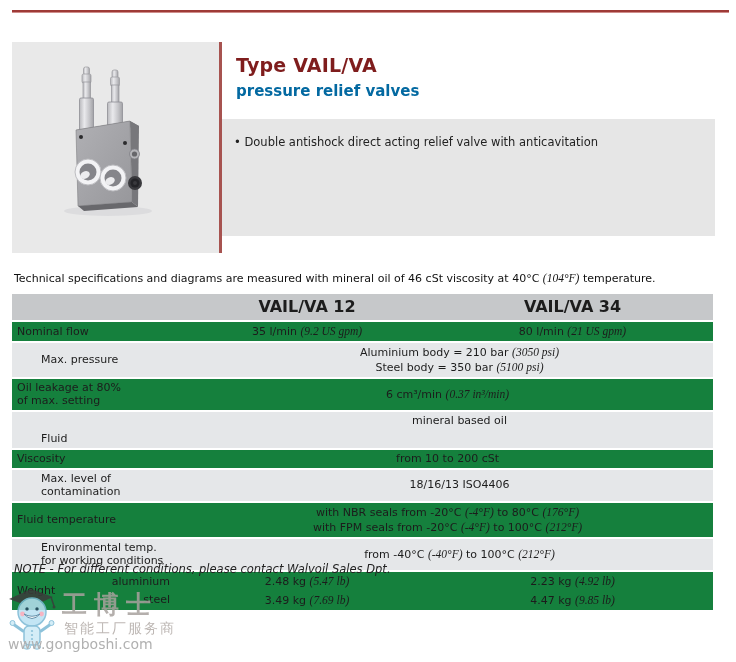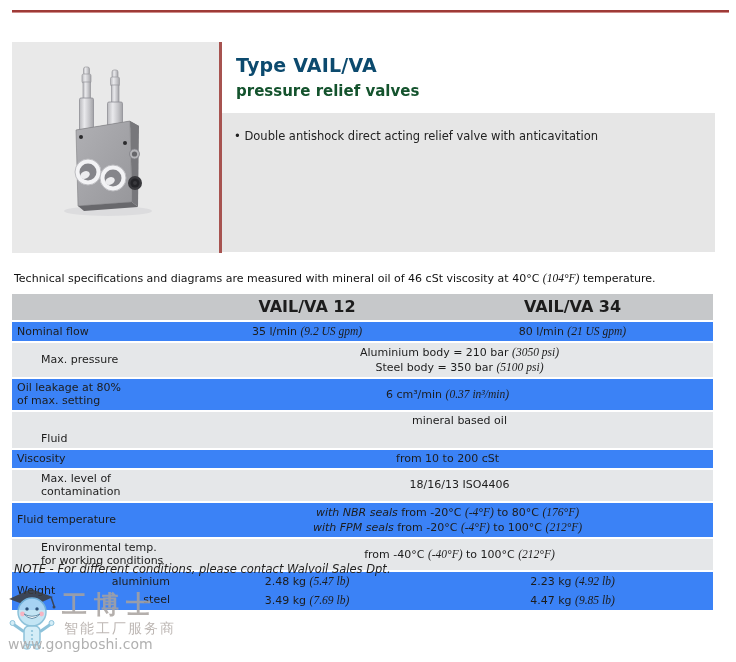--- a/index.html
+++ b/index.html
@@ -9,34 +9,34 @@
     font-family:"DejaVu Sans","Liberation Sans",sans-serif;
     color:#1c1c1c; overflow:hidden;
   }
   .top-rule { position:absolute; left:12px; top:10px; width:717px; height:2px;
     background:#9e3a37; box-shadow:0 1px 0 #cf8d8b; }
 
   
   .img-box { position:absolute; left:12px; top:42px; width:207px; height:211px; background:#e9e9e9; }
   .v-divider { position:absolute; left:219px; top:42px; width:3px; height:211px; background:#a75350; }
   .title-block { position:absolute; left:236px; top:54px; width:480px; }
-  .title { font-size:19px; font-weight:bold; letter-spacing:0.2px; color:#0c4a6e; }
-  .subtitle { font-size:15px; font-weight:bold; margin-top:6px; color:#14532d; }
-  .feature-box { position:absolute; left:222px; top:113px; width:493px; height:139px; background:#e6e6e6; }
+  .title { font-size:19px; font-weight:bold; letter-spacing:0.2px; color:#7f1d1d; }
+  .subtitle { font-size:15px; font-weight:bold; margin-top:6px; color:#0369a1; }
+  .feature-box { position:absolute; left:222px; top:119px; width:493px; height:117px; background:#e6e6e6; }
   .feature-line { padding:16px 0 0 12px; font-size:11.5px; color:#222; }
 
   
   .intro { position:absolute; left:14px; top:272px; width:710px; font-size:11px; color:#111; }
 
   .sn { font-family:"Liberation Serif","DejaVu Serif",serif; font-style:italic; font-size:11.5px; }
-  .is { font-style:italic; }
+  .is { }
 
   
   .spec-table { position:absolute; left:12px; top:294px; width:701px; font-size:11px; }
-  .t-row { display:grid; grid-template-columns:170px 250px 1fr; margin-bottom:2px; align-items:center; background:#3b82f6; }
+  .t-row { display:grid; grid-template-columns:170px 250px 1fr; margin-bottom:2px; align-items:center; background:#15803d; }
   .t-row.shade { background:#e5e7e9;padding-left:24px; }
   .t-row.head { background:#c6c8ca; }
   .t-cell { padding:2px 4px; line-height:1.25; }
   .lbl { text-align:left; padding-left:5px; white-space:pre-line; }
   .val { text-align:center; }
   .span2 { grid-column:2/4; text-align:center; }
   .t-row.head .t-cell { font-weight:bold; font-size:16px; padding:3px 4px; }
   .row-h20 { min-height:19px; }
   .row-h18 { min-height:18px; }
   .row-h30 { min-height:30px; }

